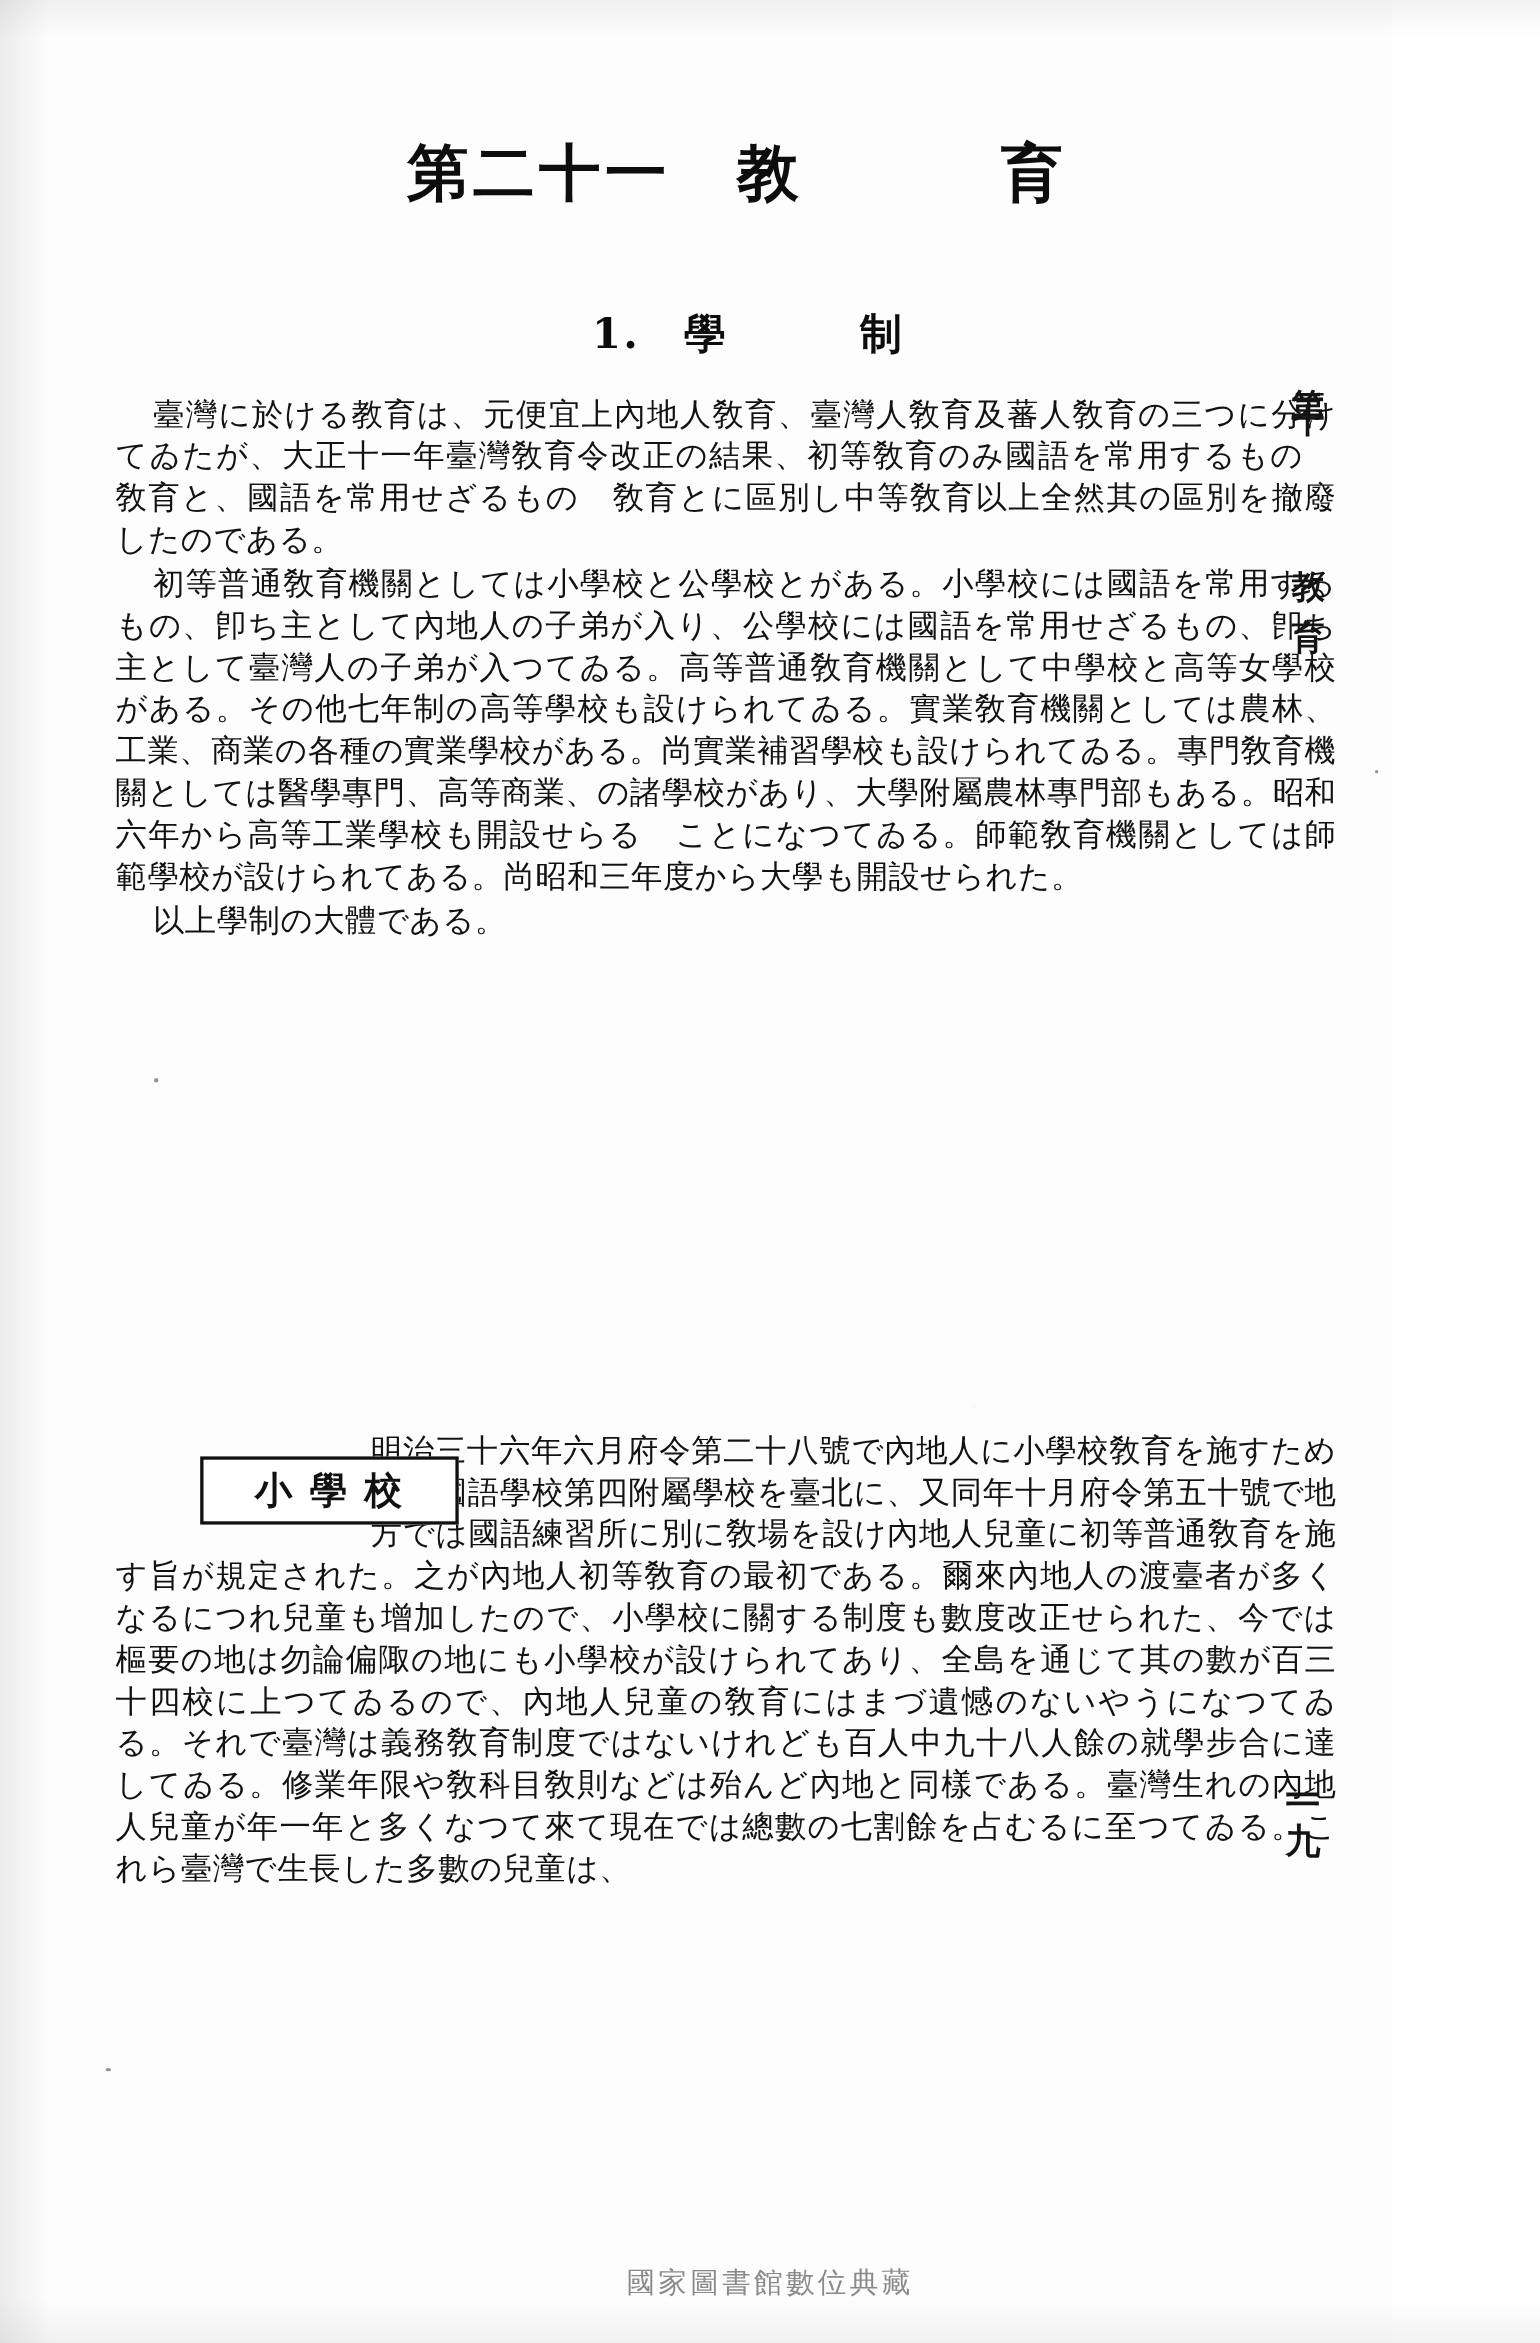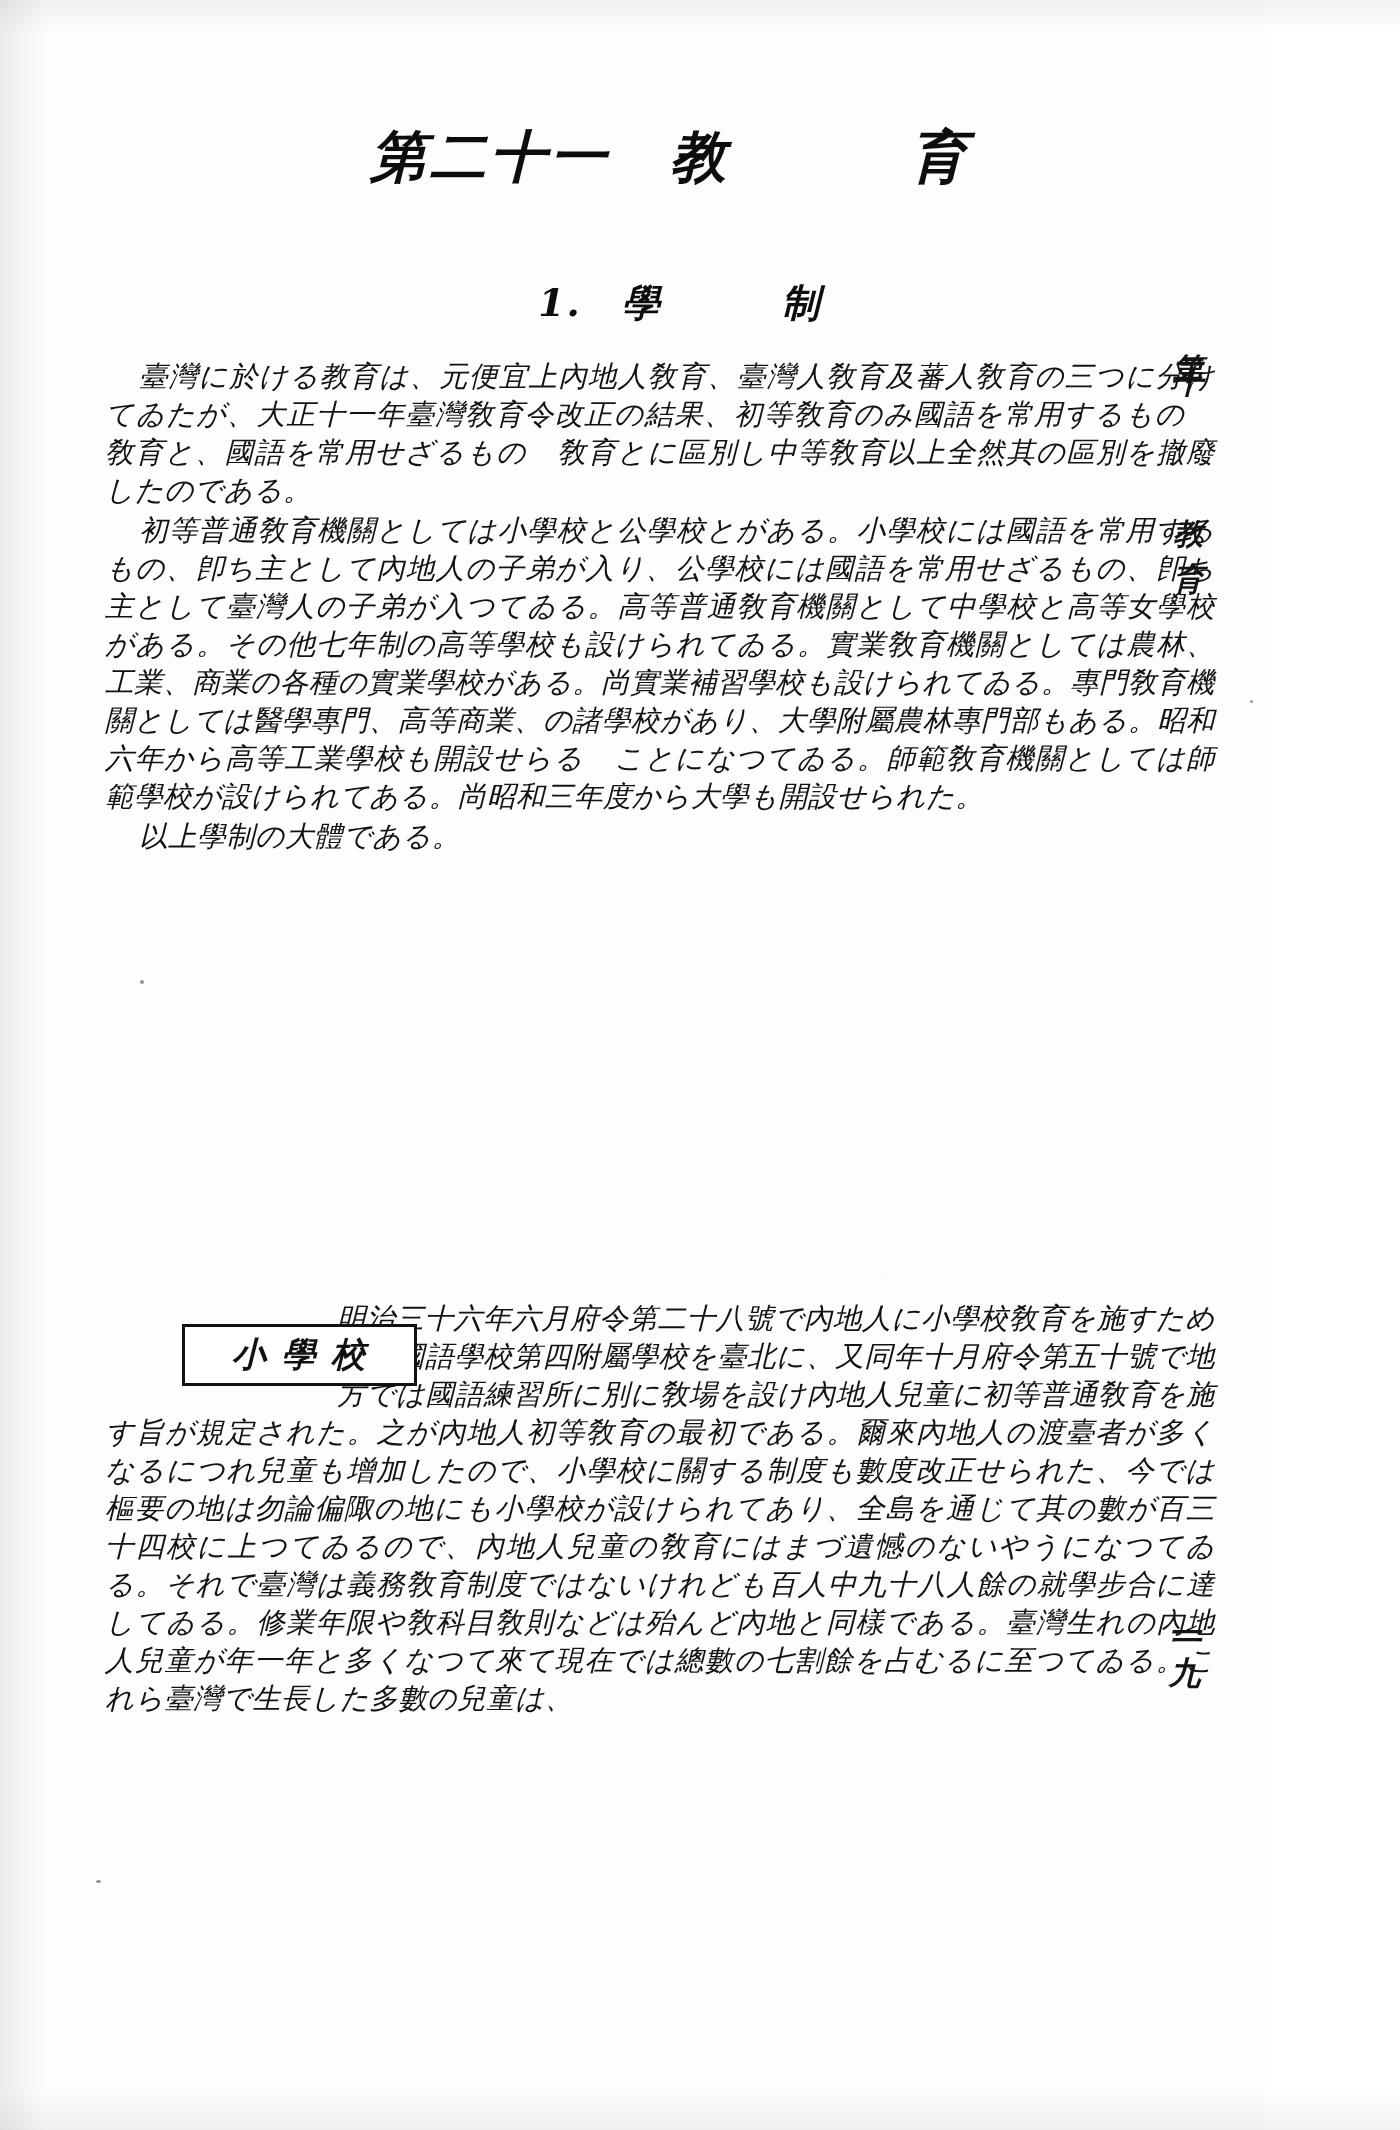--- a/index.html
+++ b/index.html
@@ -19,21 +19,20 @@
   
   .page {
     position: absolute;
     left: 0; top: 0;
     width: 1265px;
     height: 2130px;
     background: #fdfdfd;
     background-image:
       radial-gradient(circle at 20% 30%, rgba(0,0,0,0.012) 0 2px, transparent 3px),
       radial-gradient(circle at 70% 60%, rgba(0,0,0,0.012) 0 2px, transparent 3px);
-    font-style: italic;
   }
 
   
   .edge-left {
     position: absolute; left: 0; top: 0; width: 46px; height: 2130px;
     background: linear-gradient(to right, rgba(0,0,0,0.07), rgba(0,0,0,0));
   }
   .edge-top {
     position: absolute; left: 0; top: 0; width: 1400px; height: 34px;
     background: linear-gradient(to bottom, rgba(0,0,0,0.05), rgba(0,0,0,0));
@@ -193,13 +192,14 @@
 
   <div class="boxed-label">小 學 校</div>
 
   <div class="vrun" id="vrun-top">第二十一</div>
 
   <div class="vrun" id="vrun-ch">教　育</div>
 
   <div class="vrun" id="vrun-page">一一九</div>
 
 
+  <div class="footer-note">國家圖書館數位典藏</div>
 </div>
 
 </body></html>

